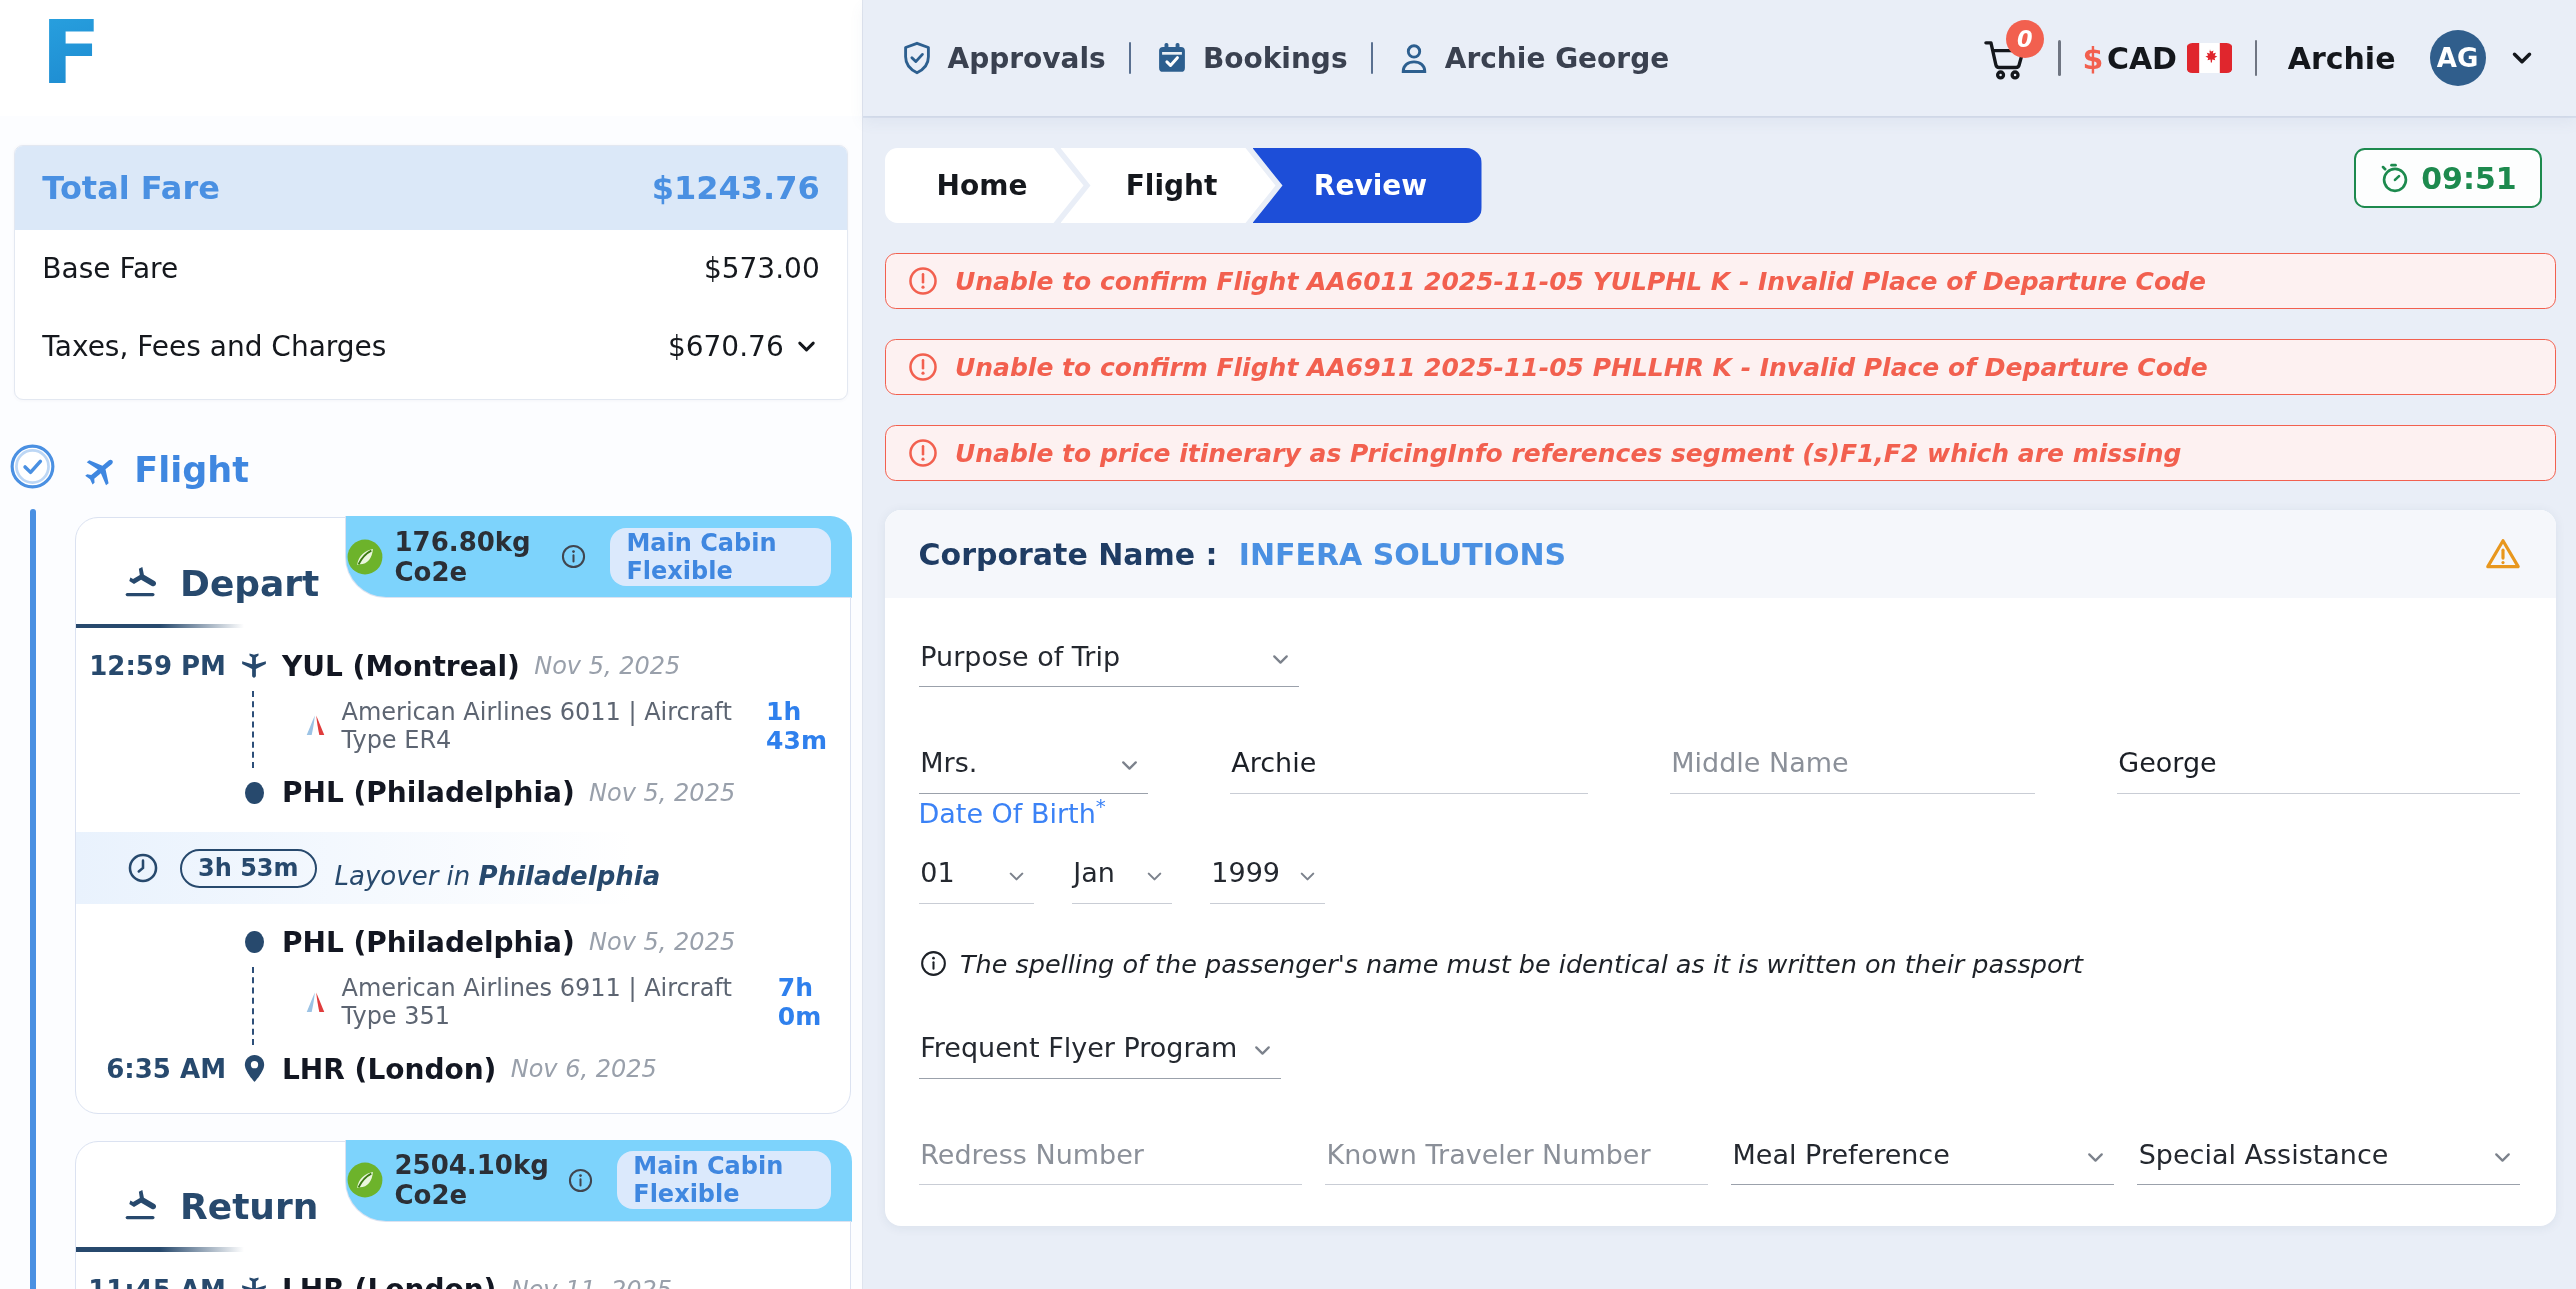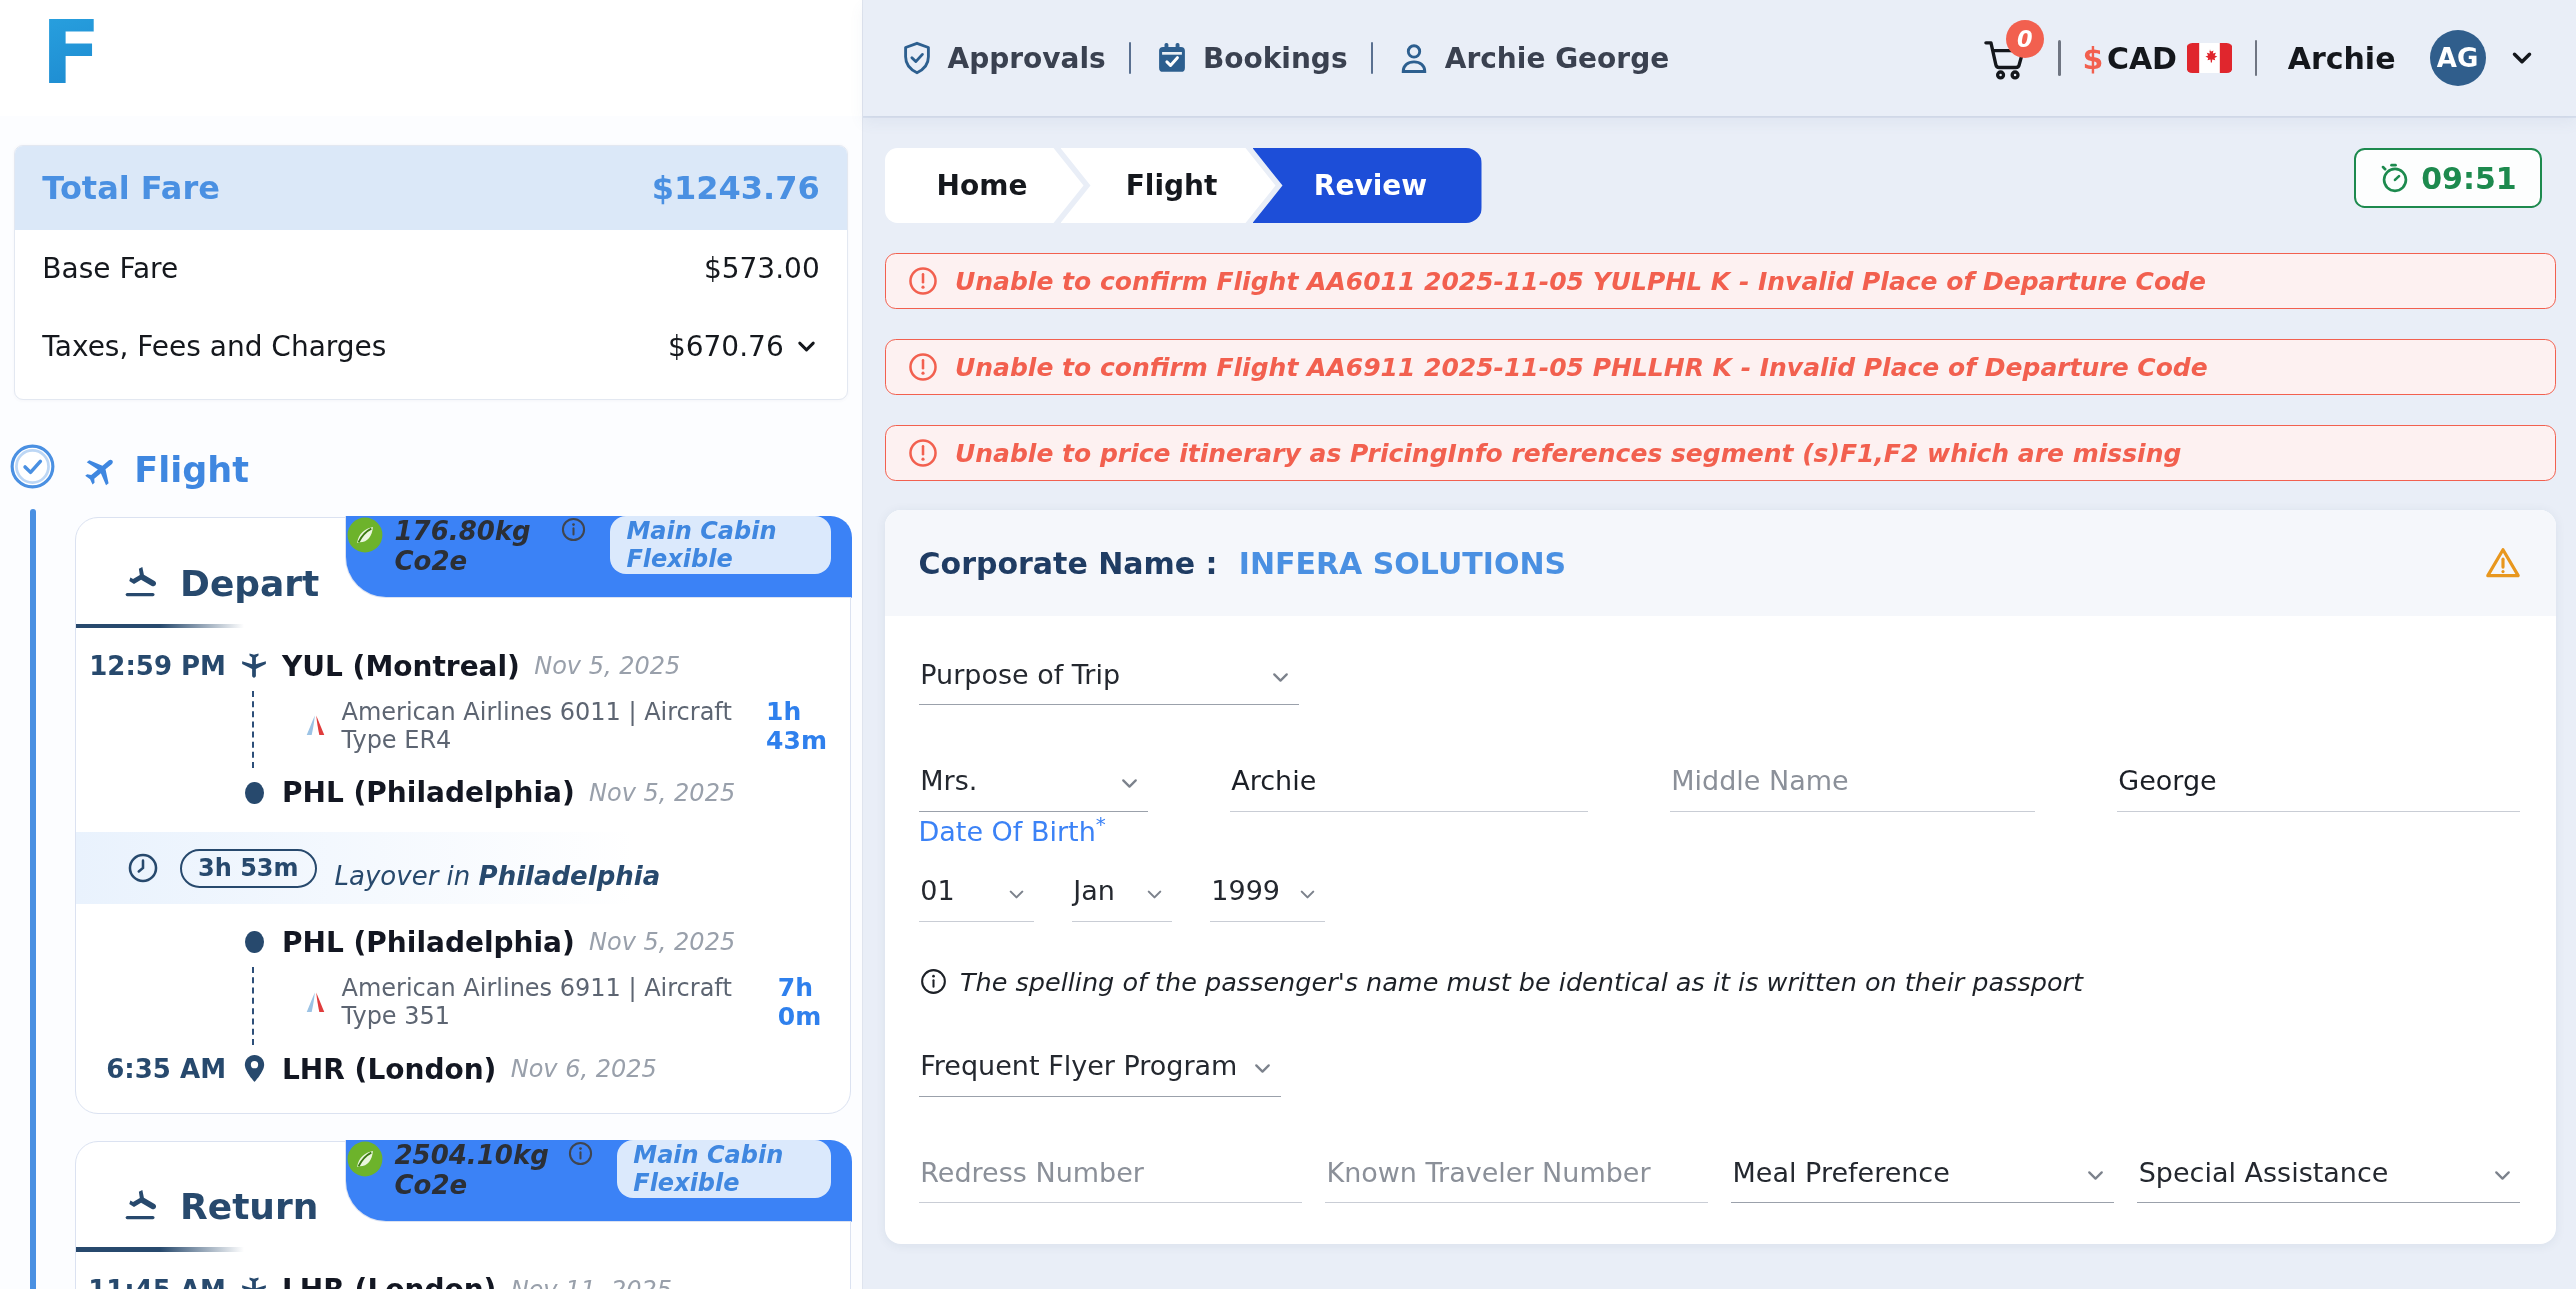--- a/index.html
+++ b/index.html
@@ -19,21 +19,21 @@
   .fare-row .val { font-size:28px; color:#15181d; display:flex; align-items:center; gap:9px; }
   .fare-card .fare-row:first-of-type { padding-top:30px; }
   .fare-card .fare-row:last-of-type { padding-bottom:36px; }
 
   .flight-section { position:relative; margin-top:50px; }
   .step-line { position:absolute; left:30px; top:59px; bottom:-269px; width:6.3px; background:#4a90e2; border-radius:3.6px; }
   .flight-check { position:absolute; left:9px; top:-7.2px; }
   .flight-title { display:flex; align-items:center; gap:14.3px; margin-left:82px; color:#3f87e0; font-size:35px; font-weight:700; }
 
   .fcard { position:relative; margin:27px 0 20px 75px; width:776px; background:#fff; border:1.8px solid #dbe2f1; border-radius:23px; padding:21.5px 0 27px 0; }
-  .notch { position:absolute; top:-1.8px; right:-1.8px; width:507px; height:82px; background:#3b82f6; border:solid #dbe2f1; border-width:0 1.8px 1.8px 1.8px; border-top:none; border-right:1.8px solid #dbe2f1; border-bottom-left-radius:41px; border-top-right-radius:21.5px; display:flex; align-items:flex-start; justify-content:flex-end; padding-right:20px; gap:10.7px;font-style:italic; }
+  .notch { position:absolute; top:-1.8px; right:-1.8px; width:507px; height:82px; background:#7dd3fc; border:solid #dbe2f1; border-width:0 1.8px 1.8px 1.8px; border-top:none; border-right:1.8px solid #dbe2f1; border-bottom-left-radius:41px; border-top-right-radius:21.5px; display:flex; align-items:center; justify-content:flex-end; padding-right:20px; gap:10.7px; }
   .notch { border-right-color:transparent; }
   .co2-txt { font-size:26px; font-weight:700; color:#2b2f36; }
   .brand-badge { margin-left:12.5px; background:#dbe9fc; color:#3f87e0; font-size:24px; font-weight:600; padding:1px 16px; border-radius:16px; }
   .card-title { display:flex; align-items:center; gap:16px; padding-left:47px; margin-top:23px; color:#27496d; font-size:36px; font-weight:700; }
   .grad-rule { margin-top:20px; width:168px; height:4.5px; background:linear-gradient(90deg,#27496d 0%,#27496d 50%,rgba(39,73,109,0) 100%); }
 
   .leg { position:relative; }
   .leg::before { content:''; position:absolute; left:176px; top:41px; bottom:41px; border-left:2.7px dashed #2d4f79; }
   .station-row { display:flex; align-items:center; margin-top:21.5px; position:relative; z-index:1; }
   .t-time { width:150px; text-align:right; font-weight:700; color:#27496d; font-size:26px; flex-shrink:0; }
@@ -74,21 +74,21 @@
   .crumb.mid { margin-left:-23px; clip-path:polygon(0 0,calc(100% - 30px) 0,100% 50%,calc(100% - 30px) 100%,0 100%,30px 50%); width:215px; }
   .crumb.last { margin-left:-23px; background:#1d4ed8; color:#fff; border-top-right-radius:16px; border-bottom-right-radius:16px; clip-path:polygon(0 0,100% 0,100% 100%,0 100%,30px 50%); width:229px; }
   .timer-pill { display:flex; align-items:center; gap:10.7px; border:2.7px solid #1d8a4e; border-radius:10.7px; background:#fdfefe; padding:10.7px 23px; margin-right:14.3px; }
   .timer-pill span { font-size:30px; font-weight:600; color:#1d8a4e; }
 
   .alert { margin-top:30px; display:flex; align-items:center; gap:16px; border:1.8px solid #f2604f; background:#fdf1f1; border-radius:10.7px; padding:12.5px 21.5px; height:56px; }
   .alert:first-of-type { margin-top:27px; }
   .alert span { font-size:25px; font-weight:600; font-style:italic; color:#f2604f; }
 
   .corp-card { margin-top:29px; background:#fff; border-radius:16px; box-shadow:0 1.8px 10.7px rgba(30,50,90,.07); overflow:hidden; }
-  .corp-head { display:flex; align-items:center; justify-content:space-between; background:#f5f7fb; padding:34px 34px; }
+  .corp-head { display:flex; align-items:center; justify-content:space-between; background:#f5f7fb; padding:25px 34px; }
   .corp-title { font-size:30px; font-weight:700; color:#1f3c63; }
   .corp-name { color:#4a90e2; margin-left:10.7px; }
   .corp-body { padding:23px 36px 41px 34px; }
 
   .uselect { display:flex; justify-content:space-between; align-items:flex-end; border-bottom:1.8px solid #9ba1ab; padding:3.6px 5.4px 14.3px 1.8px; cursor:pointer; }
   .uselect .sel-txt { font-size:27px; color:#24282f; }
   .uinput { border-bottom:1.8px solid #c9cdd5; padding:3.6px 5.4px 14.3px 1.8px; font-size:27px; color:#1b1f26; }
   .uinput.ph { color:#8b9099; }
 
   .purpose { width:380px; margin-top:16px; }

